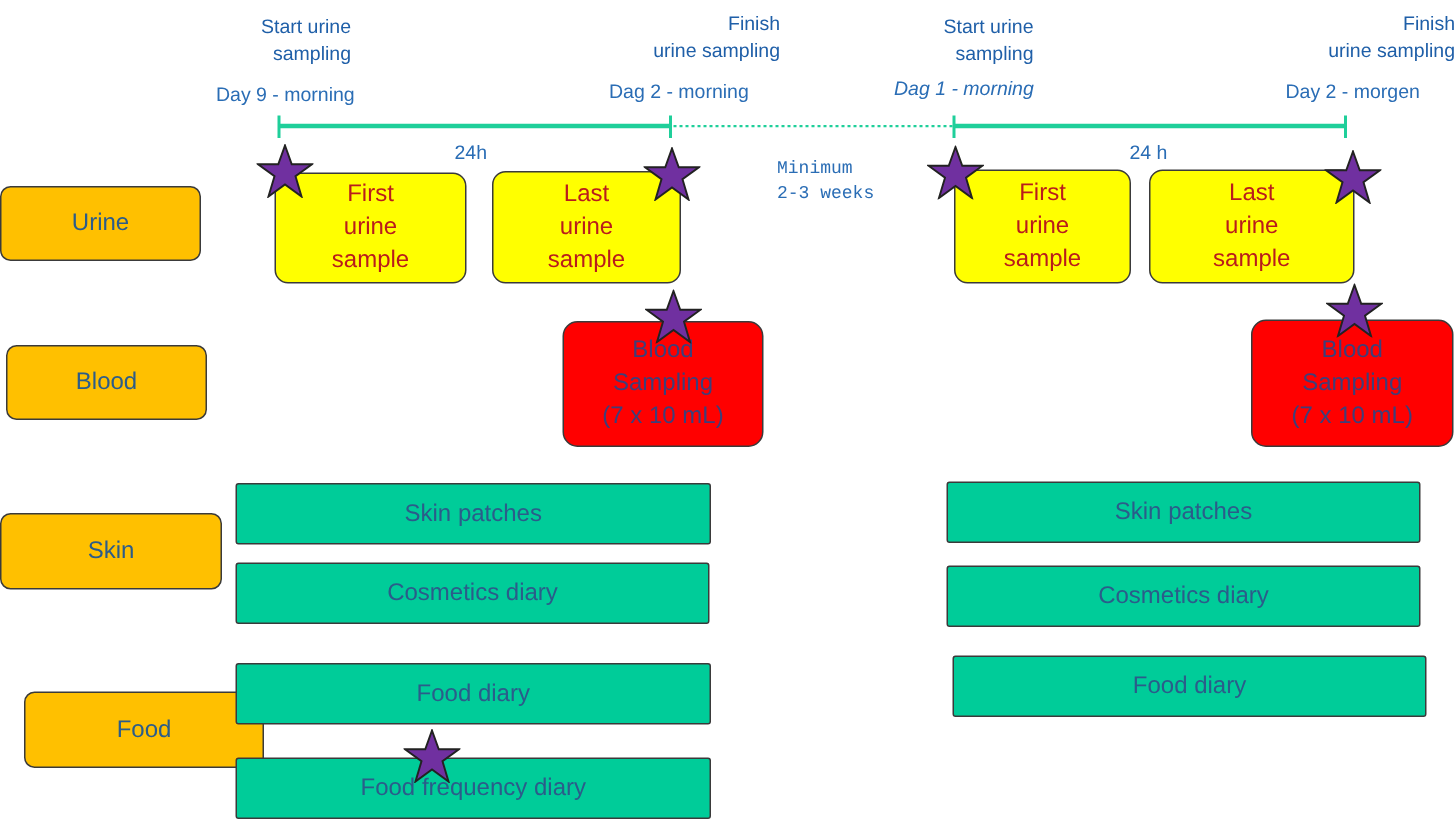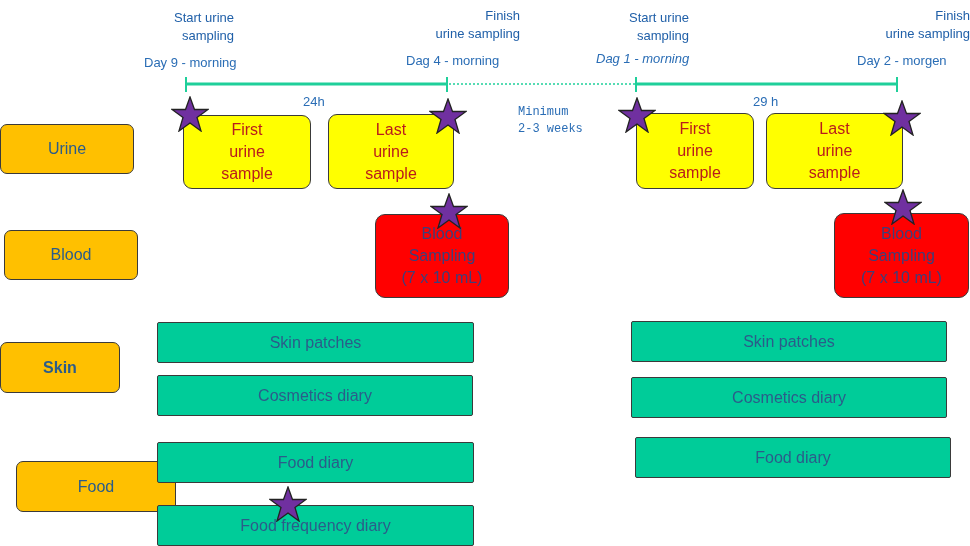--- a/index.html
+++ b/index.html
@@ -33,39 +33,39 @@
   <line x1="636" y1="84" x2="897" y2="84" stroke="#1fcf9a" stroke-width="3"></line>
   <line x1="636" y1="77" x2="636" y2="92" stroke="#1fcf9a" stroke-width="2"></line>
   <line x1="897" y1="77" x2="897" y2="92" stroke="#1fcf9a" stroke-width="2"></line>
 </svg>
 
 <div class="abs hdr" style="left:128px; top:9px; width:106px; white-space:pre-line;">Start urine
 sampling</div>
 <div class="abs sub" style="left:144px; top:55px;">Day 9 - morning</div>
 <div class="abs hdr" style="left:380px; top:7px; width:140px; white-space:pre-line;">Finish
 urine sampling</div>
-<div class="abs sub" style="left:406px; top:53px;">Dag 4 - morning</div>
+<div class="abs sub" style="left:406px; top:53px;">Dag 2 - morning</div>
 <div class="abs sub" style="left:303px; top:94px;">24h</div>
 
 <div class="abs small" style="left:518px; top:104px;font-family:Liberation Mono, monospace;">
   <div>Minimum</div>
   <div>2-3 weeks</div>
 </div>
 
 <div class="abs hdr" style="left:583px; top:9px; width:106px; white-space:pre-line;">Start urine
 sampling</div>
 <div class="abs sub" style="left:596px; top:51px;font-style:italic;">Dag 1 - morning</div>
 <div class="abs hdr" style="left:830px; top:7px; width:140px; white-space:pre-line;">Finish
 urine sampling</div>
 <div class="abs sub" style="left:857px; top:53px;">Day 2 - morgen</div>
-<div class="abs sub" style="left:753px; top:94px;">29 h</div>
+<div class="abs sub" style="left:753px; top:94px;">24 h</div>
 
 <div class="abs cat" style="left:0px; top:124px; width:134px; height:50px;">Urine</div>
 <div class="abs cat" style="left:4px; top:230px; width:134px; height:50px;">Blood</div>
-<div class="abs cat" style="left:0px; top:342px; width:120px; height:51px;font-weight:bold;">Skin</div>
+<div class="abs cat" style="left:0px; top:342px; width:148px; height:51px;">Skin</div>
 <div class="abs cat" style="left:16px; top:461px; width:160px; height:51px;">Food</div>
 
 <div class="abs yel" style="left:183px; top:115px; width:128px; height:74px;">First
 urine
 sample</div>
 <div class="abs yel" style="left:328px; top:114px; width:126px; height:75px;">Last
 urine
 sample</div>
 <div class="abs red" style="left:375px; top:214px; width:134px; height:84px;">Blood
 Sampling

